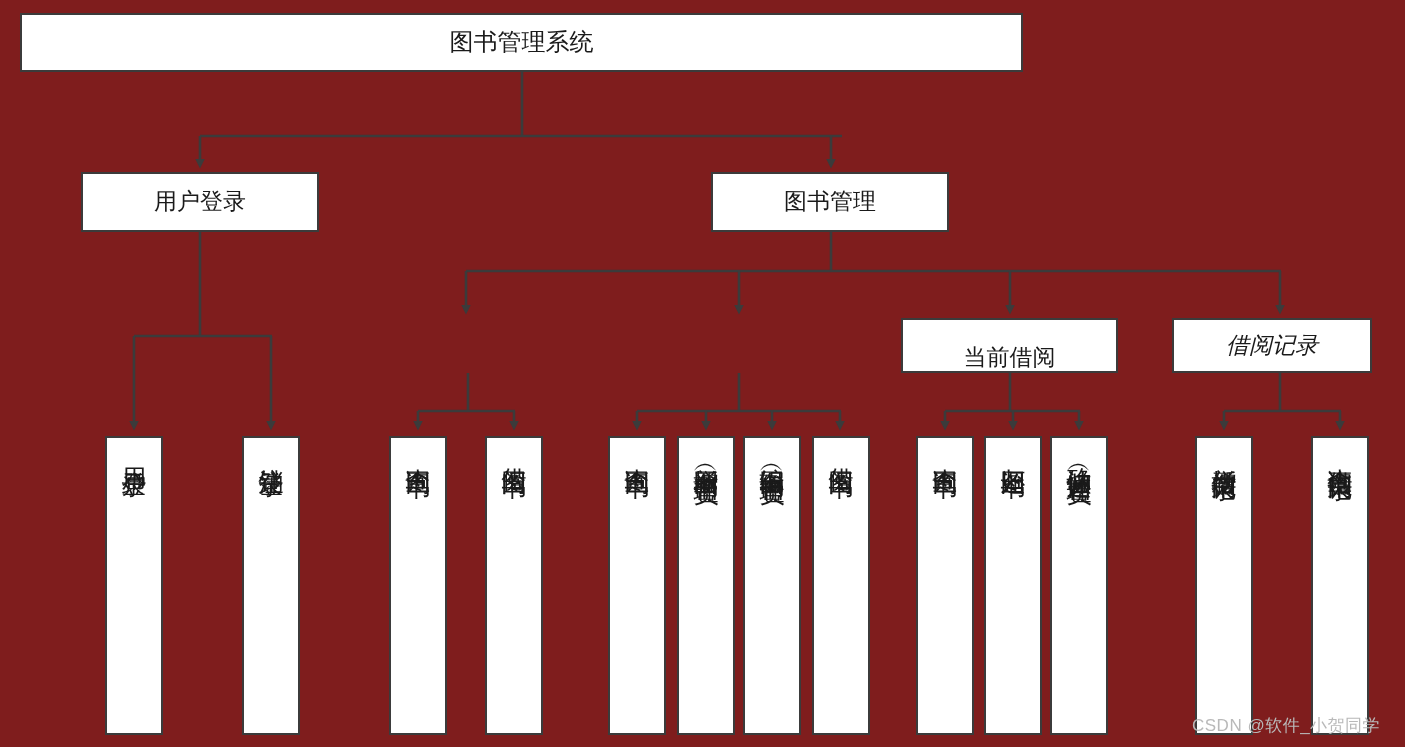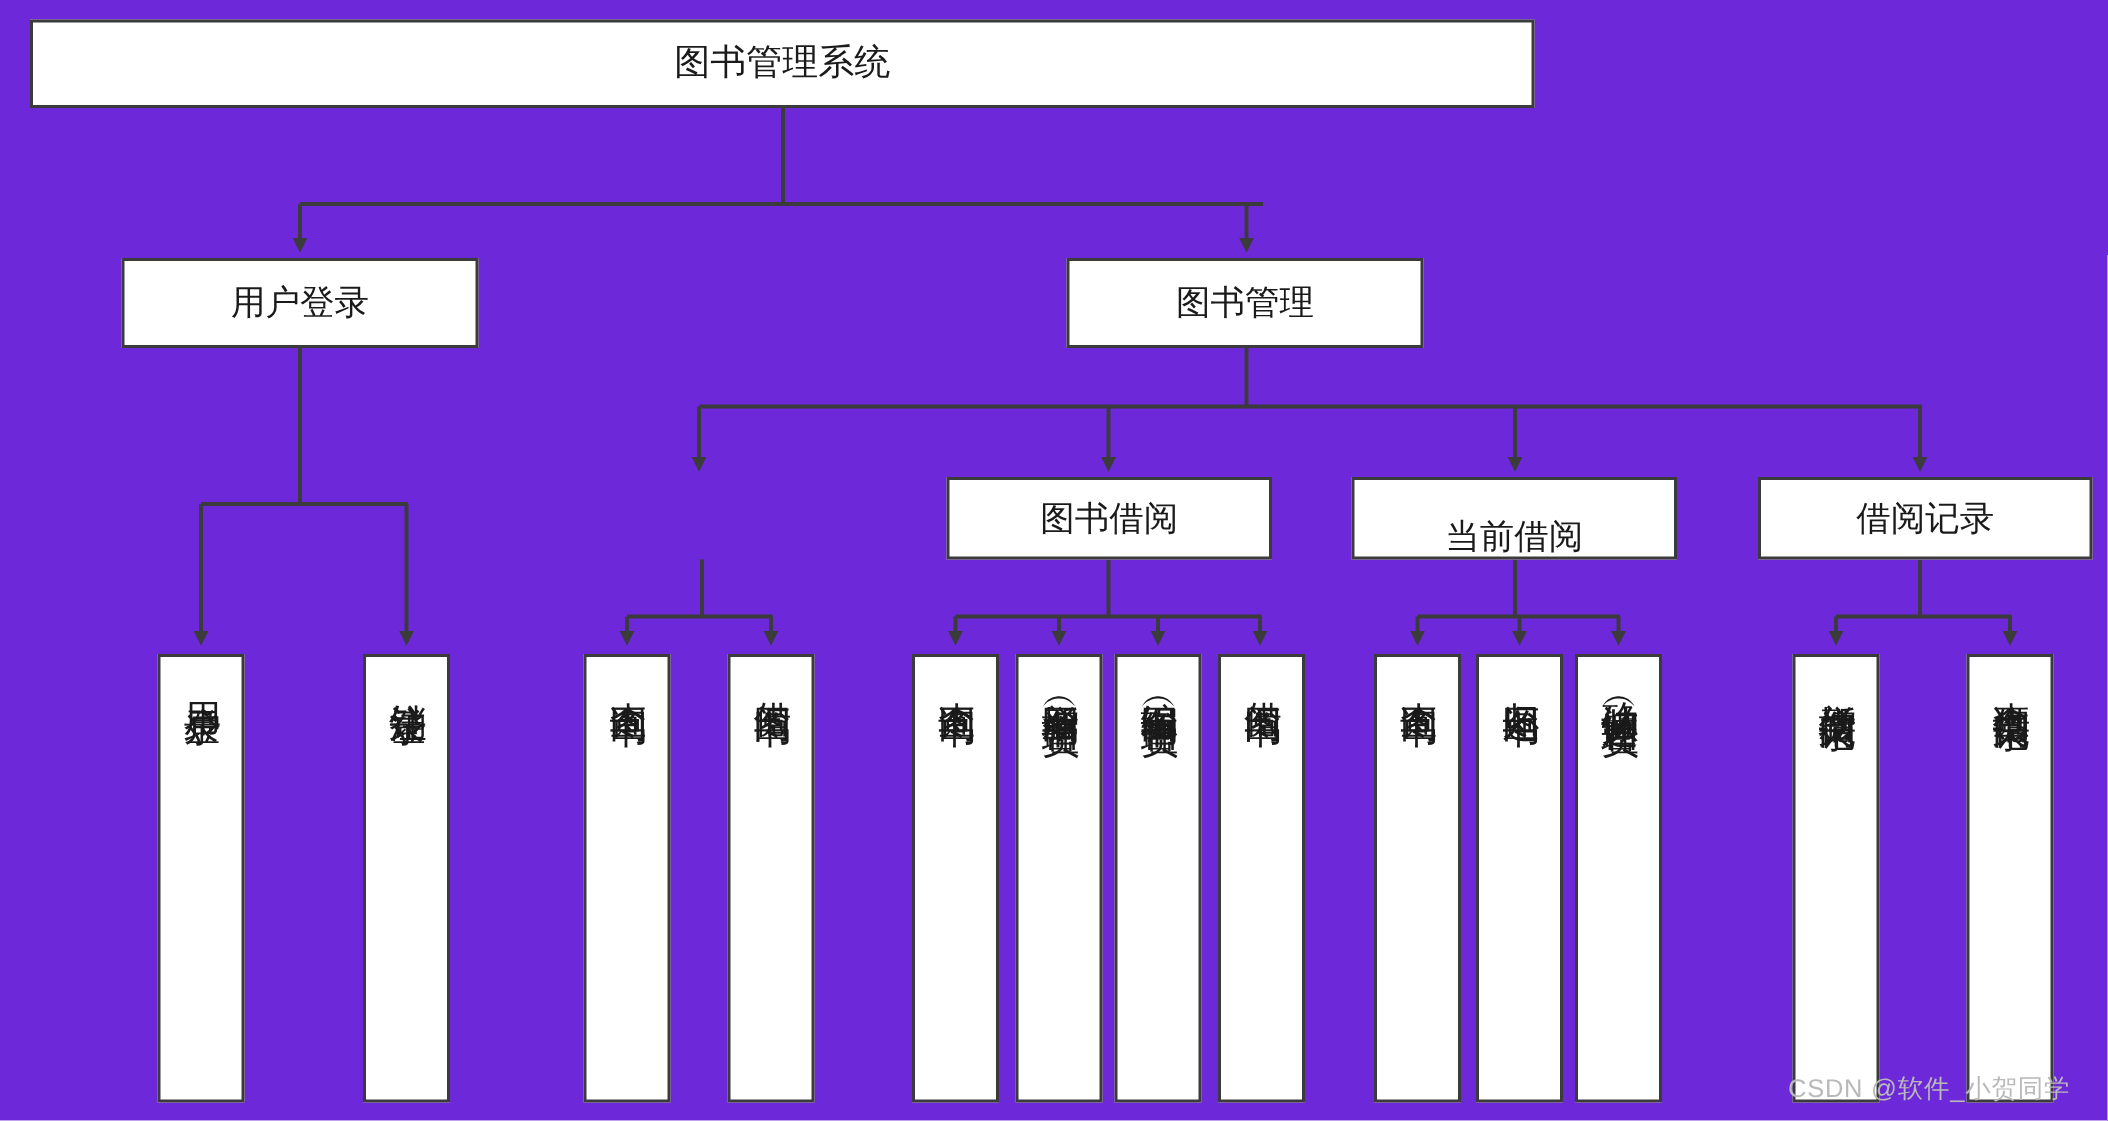--- a/index.html
+++ b/index.html
@@ -8,21 +8,21 @@
     padding: 0;
     background: #ffffff;
   }
   body {
     font-family: "Liberation Sans", "DejaVu Sans", sans-serif;
   }
   #diagram-root {
     position: relative;
     width: 1405px;
     height: 747px;
-    background: #6d28d9;
+    background: #7f1d1d;
     overflow: hidden;
   }
   
   #connectors {
     position: absolute;
     left: 0;
     top: 0;
     width: 1405px;
     height: 747px;
   }
@@ -133,27 +133,24 @@
     <span class="node-label">图书管理系统</span>
   </div>
 
   <div class="node h" style="left:81px; top:172px; width:238px; height:60px;">
     <span class="node-label">用户登录</span>
   </div>
   <div class="node h" style="left:711px; top:172px; width:238px; height:60px;">
     <span class="node-label">图书管理</span>
   </div>
 
-  <div class="node h" style="left:631px; top:318px; width:217px; height:55px;">
-    <span class="node-label">图书借阅</span>
-  </div>
   <div class="node h" style="left:901px; top:318px; width:217px; height:55px;align-items:flex-end;">
     <span class="node-label">当前借阅</span>
   </div>
-  <div class="node h" style="left:1172px; top:318px; width:223px; height:55px;">
+  <div class="node h" style="left:1172px; top:318px; width:200px; height:55px;font-style:italic;">
     <span class="node-label">借阅记录</span>
   </div>
 
   <div class="node v" style="left:105px; top:436px; width:58px; height:299px;">
     <span class="node-label">用户登录</span>
   </div>
   <div class="node v" style="left:242px; top:436px; width:58px; height:299px;">
     <span class="node-label">注销登录</span>
   </div>
 

